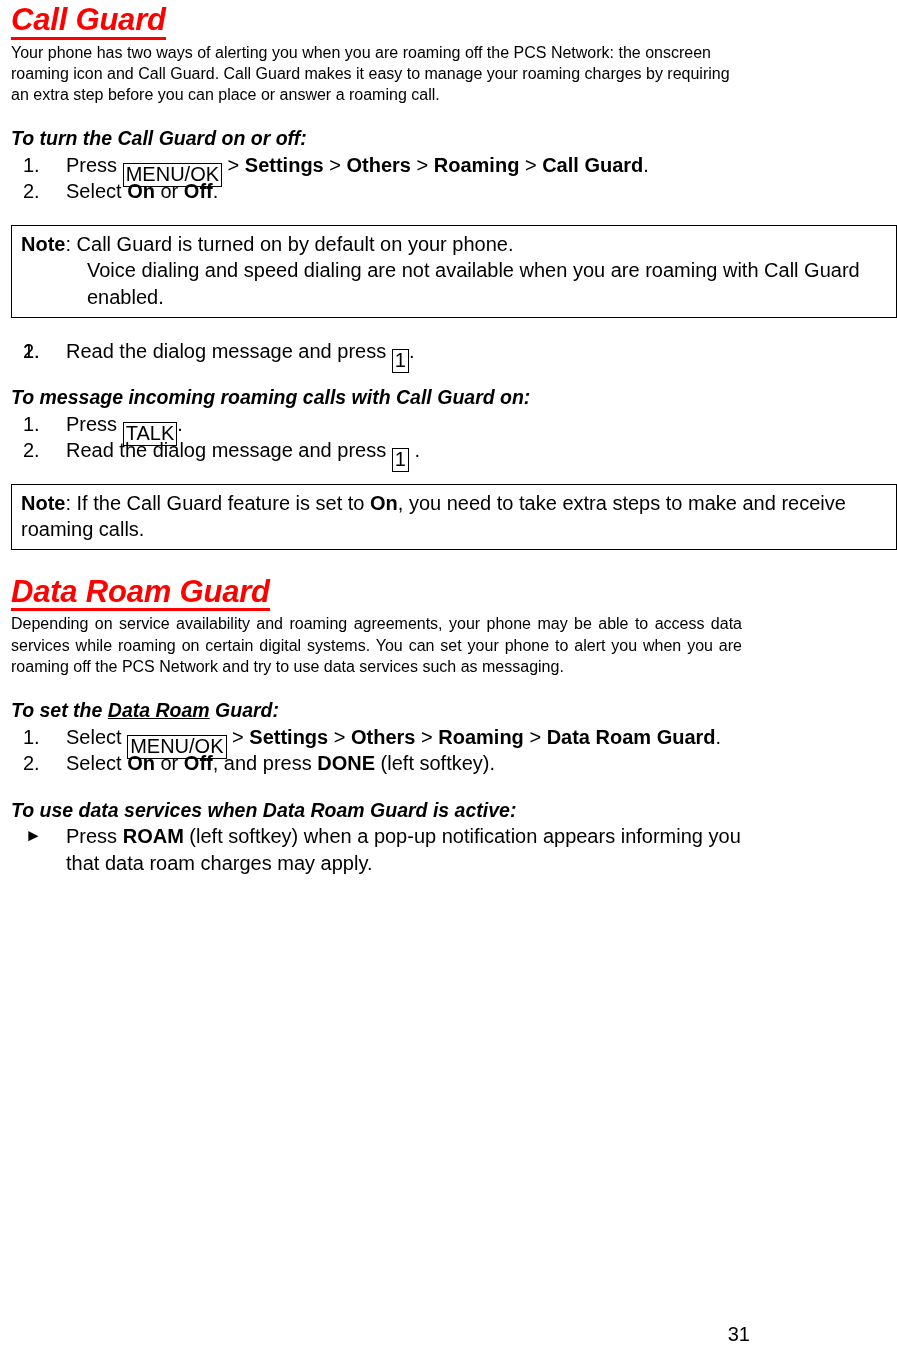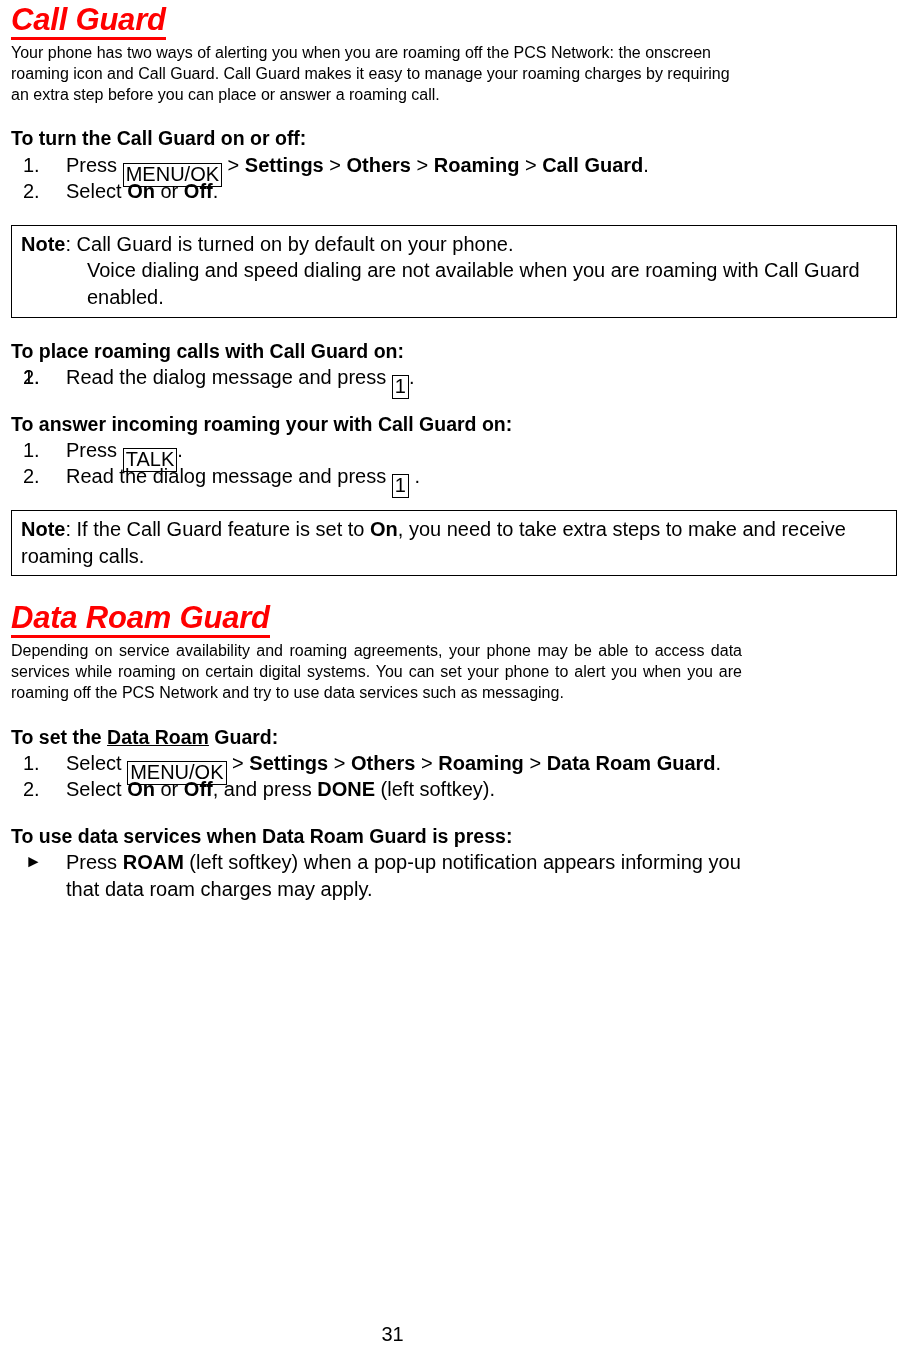--- a/index.html
+++ b/index.html
@@ -35,20 +35,21 @@
     line-height: 1.05;
     display: inline-block;
     border-bottom: 3px solid #ff0000;
     letter-spacing: -0.2px;
   }
   .title-wrap { line-height: 1.0; margin-bottom: 2px; }
 
   h2.sub-head {
     font-size: 19.5px;
     font-weight: bold;
+    font-style: italic;
     margin: 0;
     padding: 0;
     line-height: 1.35;
     color: #000;
   }
   h2.sub-head .underline-part { text-decoration: underline; }
 
   
   p.body {
     font-size: 16px;
@@ -114,21 +115,21 @@
   .note-box .flat { display: block; }
   .sp-md { height: 20px; }
   .sp-lg { height: 26px; }
 
   
   .page-number {
     position: absolute;
     left: 0;
     right: 0;
     bottom: 10px;
-    text-align: center;
+    text-align: right;
     font-size: 20px;
     line-height: 1.2;
     padding-left: 35px;
   }
 </style>
 </head>
 <body>
 
 <div class="page">
 
@@ -155,35 +156,34 @@
 
   <div class="sp-md"></div>
 
   <div class="note-box">
     <span class="flat"><b>Note</b><span>: Call Guard is turned on by default on your phone.</span></span>
     <span class="hang">Voice dialing and speed dialing are not available when you are roaming with Call Guard enabled.</span>
   </div>
 
   <div class="sp-md"></div>
 
-  <h2 class="sub-head">To place roaming calls with Call Guard on:</h2>
 
   <ol class="steps">
     <li>
       <span class="marker">1.</span>
     </li>
     <li>
       <span class="marker">2.</span>
       <span><span>Read the dialog message and press </span><span class="keybox">1</span><span>.</span></span>
     </li>
   </ol>
 
   <div class="sp-md"></div>
 
-  <h2 class="sub-head">To answer incoming roaming your with Call Guard on:</h2>
+  <h2 class="sub-head">To message incoming roaming calls with Call Guard on:</h2>
 
   <ol class="steps">
     <li>
       <span class="marker">1.</span>
       <span><span>Press </span><span class="keybox">TALK</span><span>.</span></span>
     </li>
     <li>
       <span class="marker">2.</span>
       <span><span>Read the dialog message and press </span><span class="keybox">1</span><span> .</span></span>
     </li>
@@ -213,21 +213,21 @@
       <span><span>Select </span><span class="keybox">MENU/OK</span><span> &gt; </span><b>Settings</b><span> &gt; </span><b>Others</b><span> &gt; </span><b>Roaming</b><span> &gt; </span><b>Data Roam Guard</b><span>.</span></span>
     </li>
     <li>
       <span class="marker">2.</span>
       <span><span>Select </span><b>On</b><span> or </span><b>Off</b><span>, and press </span><b>DONE</b><span> (left softkey).</span></span>
     </li>
   </ol>
 
   <div class="sp-md"></div>
 
-  <h2 class="sub-head">To use data services when Data Roam Guard is press:</h2>
+  <h2 class="sub-head">To use data services when Data Roam Guard is active:</h2>
 
   <ul class="steps">
     <li>
       <span class="marker tri">►</span>
       <span><span>Press </span><b>ROAM</b><span> (left softkey) when a pop-up notification appears informing you that data roam charges may apply.</span></span>
     </li>
   </ul>
 
   <div class="page-number">31</div>
 

